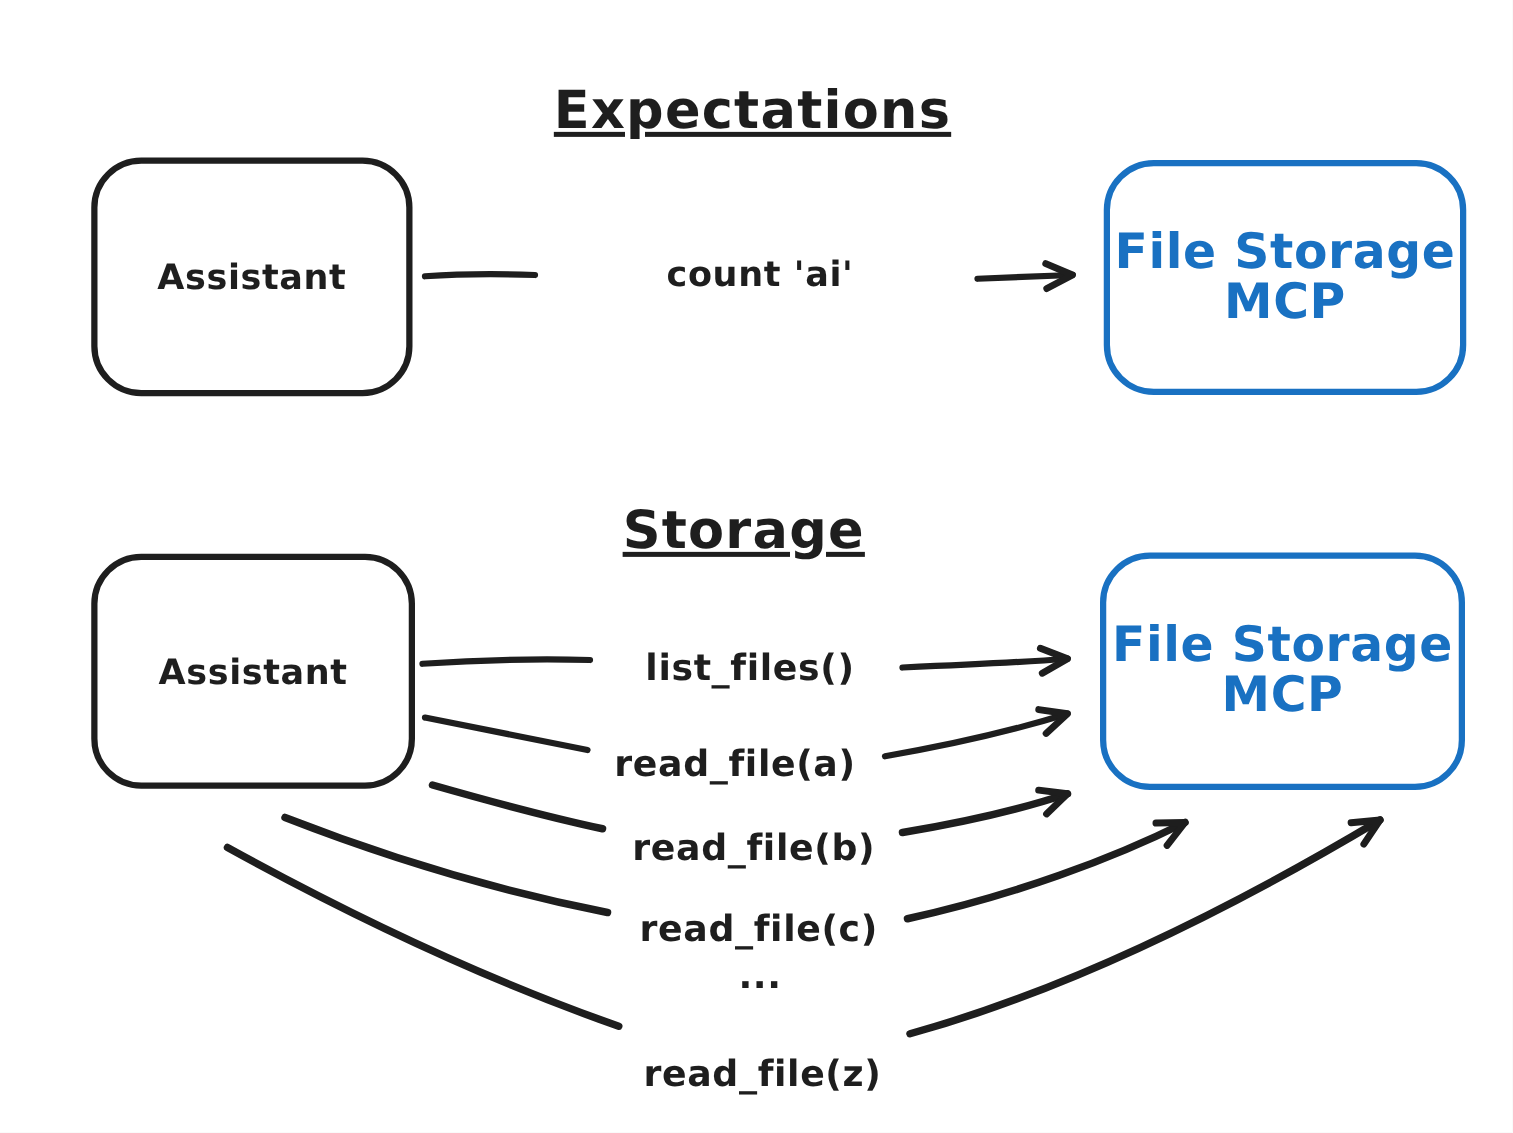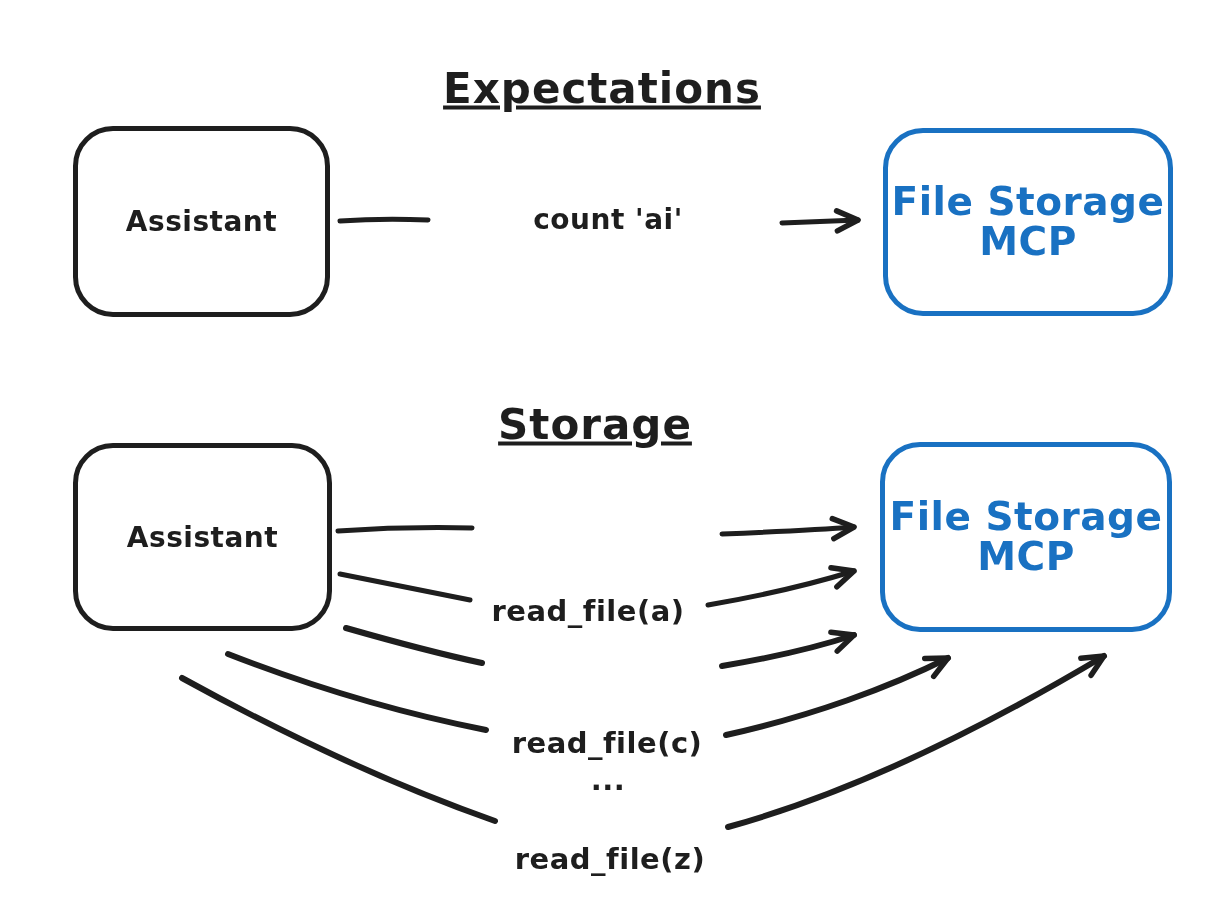--- a/index.html
+++ b/index.html
@@ -98,23 +98,25 @@
 
   <div class="node" style="left:73px;top:443px;width:259px;height:188px;">
     <span class="node-label">Assistant</span>
   </div>
 
   <div class="node blue" style="left:880px;top:442px;width:292px;height:190px;">
     <span class="node-label">File Storage</span>
     <span class="node-label">MCP</span>
   </div>
 
+  <div class="abs center call-label" style="left:600px;top:534px;">list_files()</div>
 
   <div class="abs center call-label" style="left:588px;top:611px;">read_file(a)</div>
 
+  <div class="abs center call-label" style="left:603px;top:678px;">read_file(b)</div>
 
   <div class="abs center call-label" style="left:607px;top:743px;text-align:right;">read_file(c)</div>
 
   <div class="abs center call-label" style="left:608px;top:780px;">...</div>
 
   <div class="abs center call-label" style="left:610px;top:835px;margin-top:24px;">read_file(z)</div>
 
 </div>
 
 </body></html>

